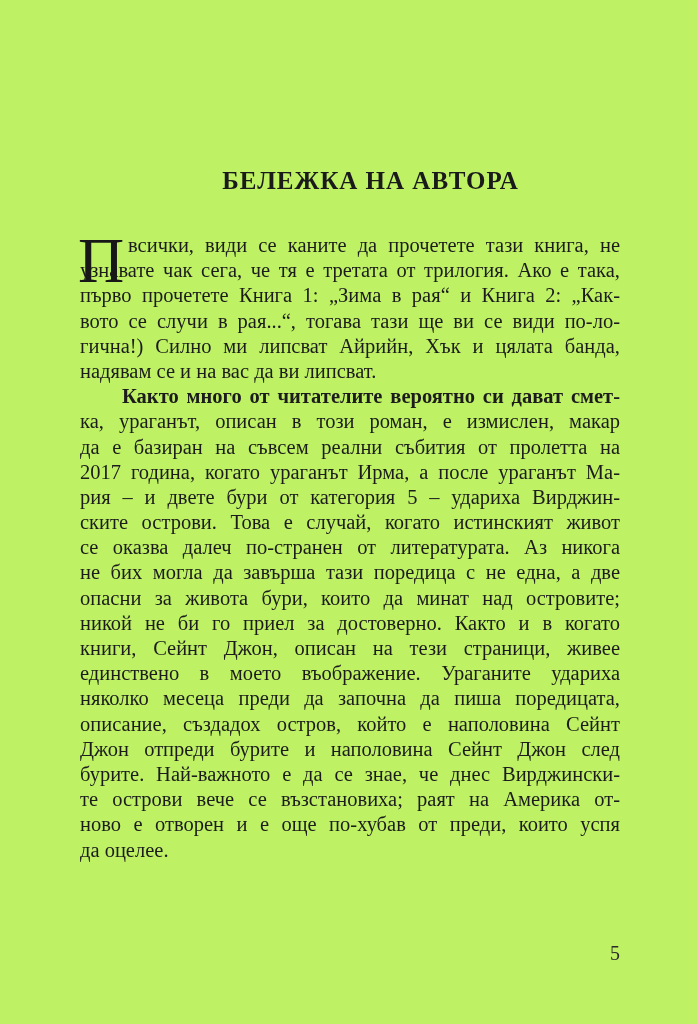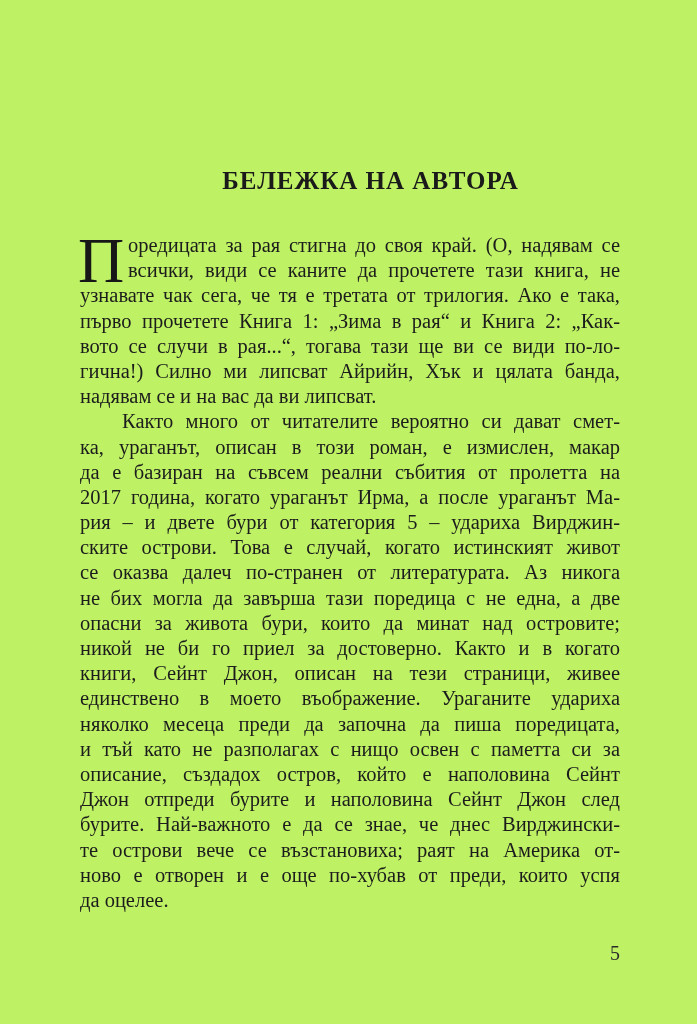--- a/index.html
+++ b/index.html
@@ -49,20 +49,21 @@
     color: #1c1c1c;
   }
   .line.last-line {
     text-align-last: left;
   }
   .line.dropcap-offset {
     padding-left: 48px;
   }
   .line.first-indent {
     text-indent: 42px;
+    font-weight: bold;
   }
   .drop-cap {
     position: absolute;
     left: -2px;
     top: 3px;
     font-size: 64px;
     line-height: 0.78;
     font-weight: normal;
     color: #171717;
   }
@@ -77,21 +78,20 @@
   }
 </style>
 </head>
 <body>
 
 <div class="page">
   <h1 class="title">БЕЛЕЖКА НА АВТОРА</h1>
   <div class="body-text" id="body-text">
       <div class="paragraph">
         <span class="drop-cap">П</span>
-        <div class="line dropcap-offset">оредицата за рая стигна до своя край. (О, надявам се</div>
         <div class="line dropcap-offset">всички, види се каните да прочетете тази книга, не</div>
         <div class="line">узнавате чак сега, че тя е третата от трилогия. Ако е така,</div>
         <div class="line">първо прочетете Книга 1: „Зима в рая“ и Книга 2: „Как-</div>
         <div class="line">вото се случи в рая...“, тогава тази ще ви се види по-ло-</div>
         <div class="line">гична!) Силно ми липсват Айрийн, Хък и цялата банда,</div>
         <div class="line last-line">надявам се и на вас да ви липсват.</div>
       </div>
       <div class="paragraph">
         <div class="line first-indent">Както много от читателите вероятно си дават смет-</div>
         <div class="line">ка, ураганът, описан в този роман, е измислен, макар</div>
@@ -99,21 +99,20 @@
         <div class="line">2017 година, когато ураганът Ирма, а после ураганът Ма-</div>
         <div class="line">рия – и двете бури от категория 5 – удариха Вирджин-</div>
         <div class="line">ските острови. Това е случай, когато истинският живот</div>
         <div class="line">се оказва далеч по-странен от литературата. Аз никога</div>
         <div class="line">не бих могла да завърша тази поредица с не една, а две</div>
         <div class="line">опасни за живота бури, които да минат над островите;</div>
         <div class="line">никой не би го приел за достоверно. Както и в когато</div>
         <div class="line">книги, Сейнт Джон, описан на тези страници, живее</div>
         <div class="line">единствено в моето въображение. Ураганите удариха</div>
         <div class="line">няколко месеца преди да започна да пиша поредицата,</div>
-        <div class="line">и тъй като не разполагах с нищо освен с паметта си за</div>
         <div class="line">описание, създадох остров, който е наполовина Сейнт</div>
         <div class="line">Джон отпреди бурите и наполовина Сейнт Джон след</div>
         <div class="line">бурите. Най-важното е да се знае, че днес Вирджински-</div>
         <div class="line">те острови вече се възстановиха; раят на Америка от-</div>
         <div class="line">ново е отворен и е още по-хубав от преди, които успя</div>
         <div class="line last-line">да оцелее.</div>
       </div>
     </div>
   <div class="page-number">5</div>
 </div>

